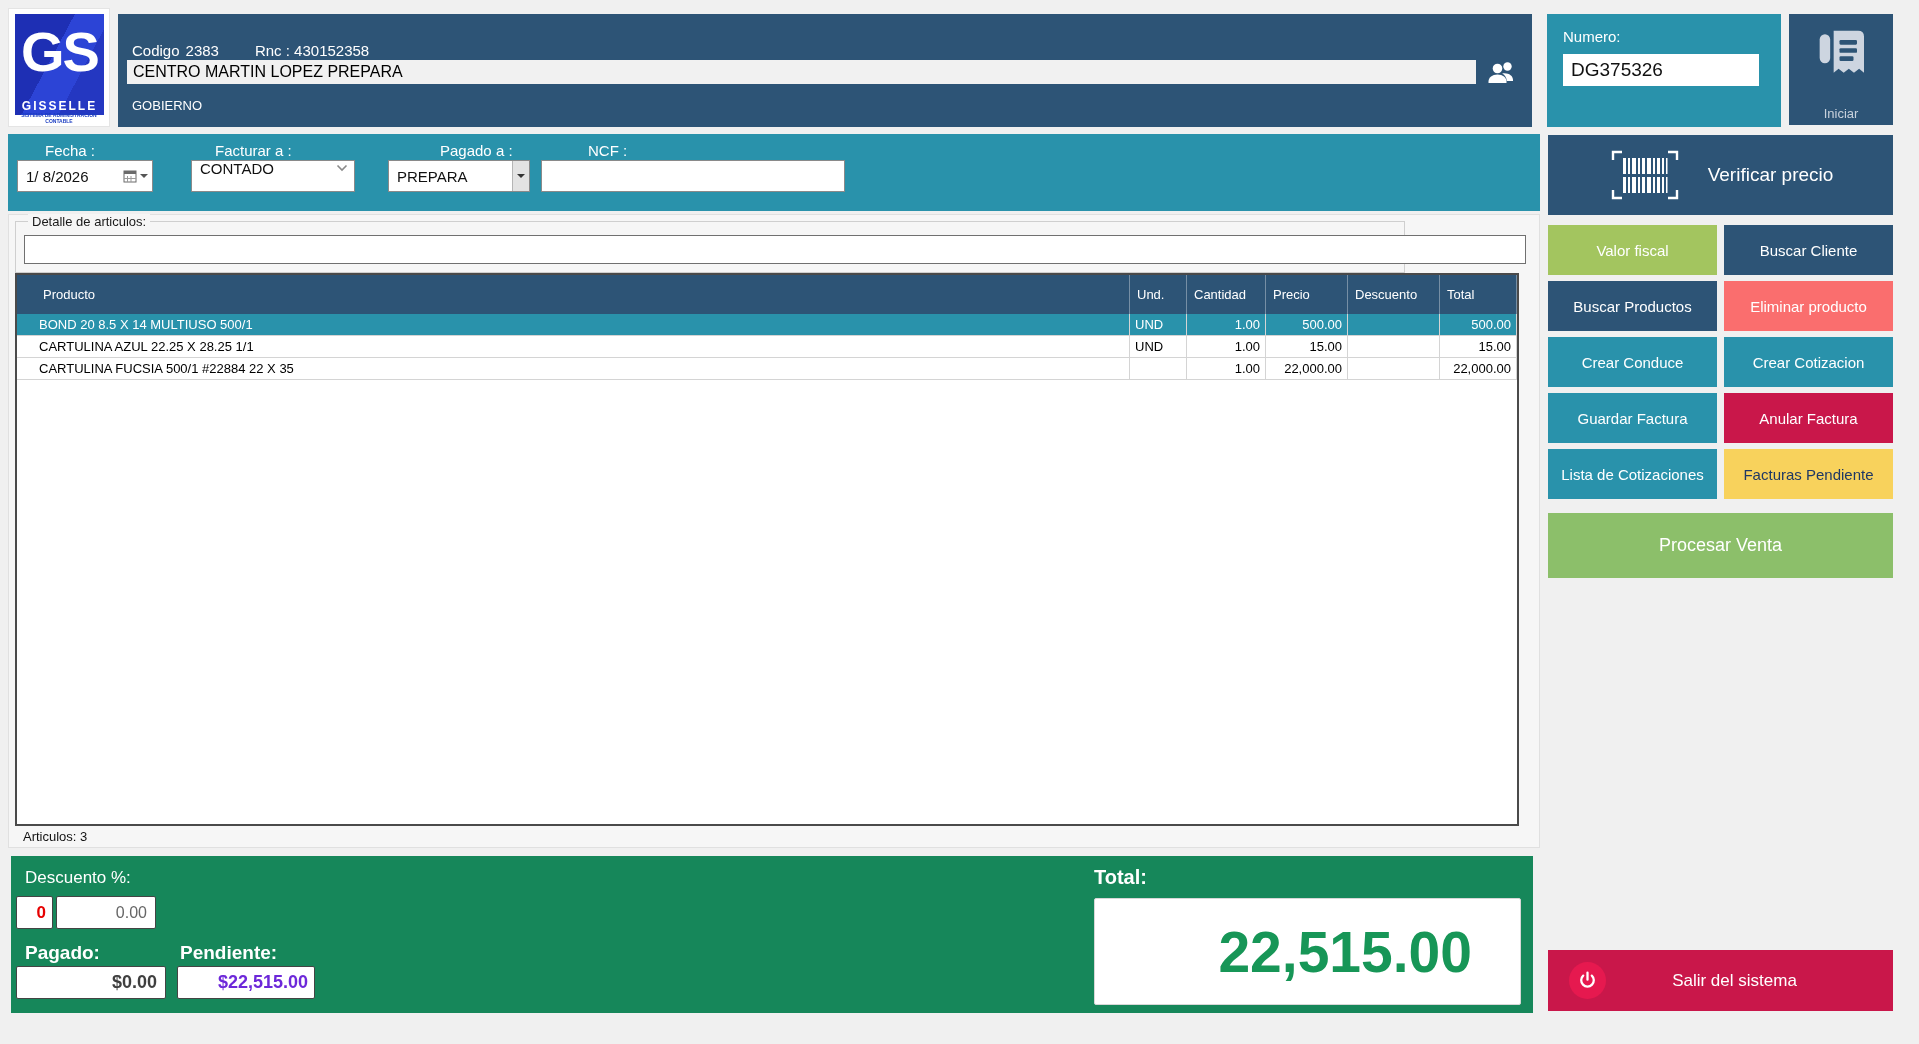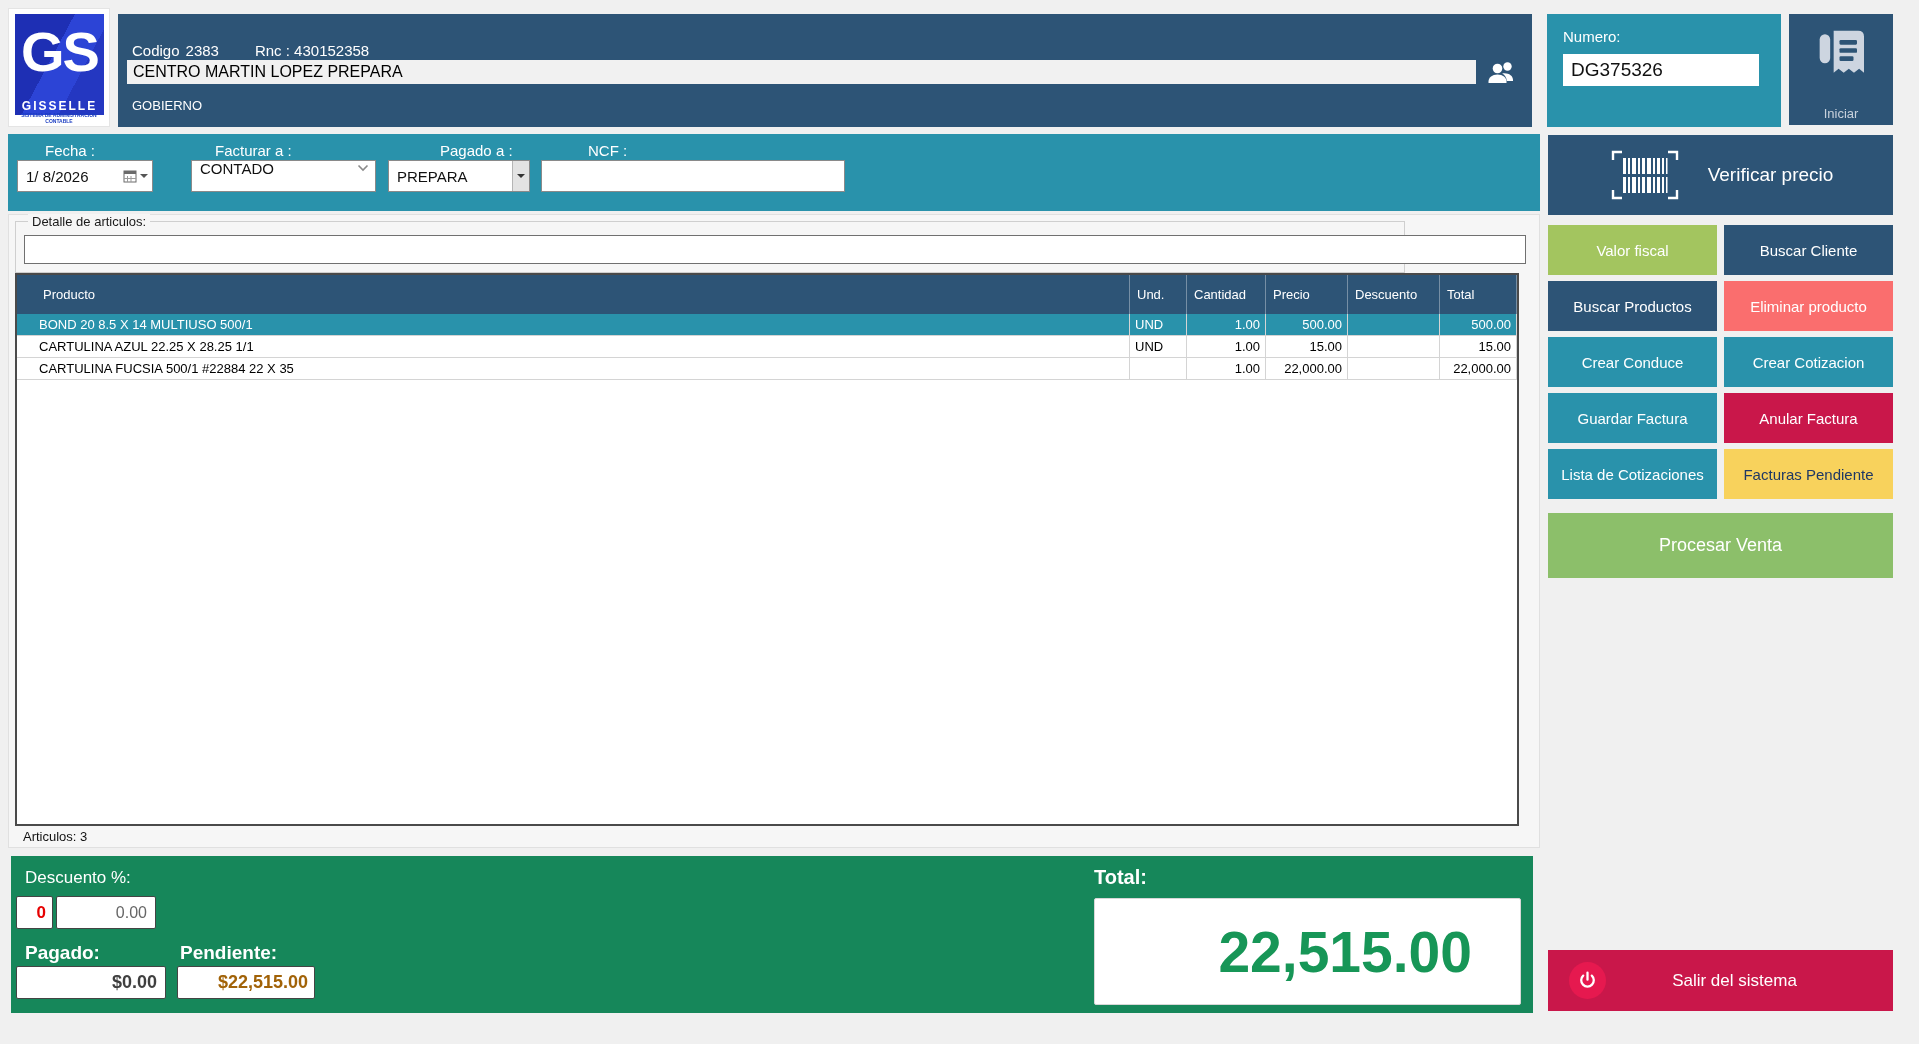--- a/index.html
+++ b/index.html
@@ -39,21 +39,21 @@
   .iniciar-label { position:absolute; left:0; bottom:4px; width:100%; text-align:center; color:#c7d1dc; font-size:13px; }
 
   
   .filter-bar { position:absolute; left:8px; top:134px; width:1532px; height:77px; background:#2992ab; }
   .flabel { position:absolute; top:8px; color:#fff; font-size:15px; }
   .flabel.fecha { left:37px; } .flabel.facturar { left:207px; } .flabel.pagado { left:392px;margin-left:40px; } .flabel.ncf { left:580px; }
   .fctl { position:absolute; top:26px; height:32px; background:#fff; border:1px solid #8a8a8a; display:flex; align-items:center;
     font-size:15px; color:#111; }
   .date-input { left:9px; width:136px; padding:0 4px 0 8px; }
   .date-input .txt { flex:1; }
-  .sel-contado { left:183px; width:185px; padding:0 6px 16px 8px; }
+  .sel-contado { left:183px; width:164px; padding:0 6px 16px 8px; }
   .sel-contado .txt { flex:1; }
   .sel-cheque { left:380px; width:142px; padding:0 0 0 8px; }
   .sel-cheque .txt { flex:1; }
   .dd-btn { width:17px; height:100%; background:#e3e3e3; border-left:1px solid #b5b5b5; display:flex; align-items:center; justify-content:center; }
   .tri { width:0; height:0; border-left:4px solid transparent; border-right:4px solid transparent; border-top:4px solid #333; }
   .ncf-input { position:absolute; left:533px; top:26px; width:304px; height:32px; background:#fff; border:1px solid #8a8a8a;
     font-size:15px; padding:0 6px; font-family:inherit; }
 
   
   .main-wrap { position:absolute; left:8px; top:214px; width:1532px; height:634px; background:#f6f6f6; border:1px solid #e0e0e0; }
@@ -79,21 +79,21 @@
   .totals-panel { position:absolute; left:11px; top:856px; width:1522px; height:157px; background:#16875a; }
   .tp-lbl { position:absolute; color:#fff; }
   .lbl-desc { left:14px; top:12px; font-size:17px; }
   .lbl-pagado { left:14px; top:86px; font-size:19px; font-weight:700; }
   .lbl-pendiente { left:169px; top:86px; font-size:19px; font-weight:700; }
   .lbl-total { left:1083px; top:10px; font-size:20px; font-weight:700; }
   .tp-input { position:absolute; background:#fff; border:1px solid #444; border-radius:2px; font-family:inherit; text-align:right; }
   .in-pct { left:5px; top:40px; width:37px; height:33px; font-size:17px; font-weight:700; color:#e60000; padding:0 6px; }
   .in-descval { left:45px; top:40px; width:100px; height:33px; font-size:16px; color:#666; padding:0 8px; }
   .in-pagado { left:5px; top:110px; width:150px; height:33px; font-size:18px; font-weight:700; color:#3f3f3f; padding:0 8px; }
-  .in-pendiente { left:166px; top:110px; width:138px; height:33px; font-size:18px; font-weight:700; color:#a16207; padding:0 6px; }
+  .in-pendiente { left:166px; top:110px; width:138px; height:33px; font-size:18px; font-weight:700; color:#6d28d9; padding:0 6px; }
   .total-box { left:1083px; top:42px; width:427px; height:107px; display:flex; align-items:center; justify-content:flex-end;
     padding-right:48px; font-size:57px; font-weight:700; color:#179657; border:1px solid #d7d7d7; }
 
   
   .btn { position:absolute; border:none; color:#fff; font-family:inherit; font-size:15px; cursor:pointer; }
   .verificar-btn { left:1548px; top:135px; width:345px; height:80px; background:#2d5476; font-size:19px;
     display:flex; align-items:center; justify-content:center; gap:26px; }
   .gbtn { width:169px; height:50px; }
   .c1 { left:1548px; } .c2 { left:1724px; }
   .r1 { top:225px; } .r2 { top:281px; } .r3 { top:337px; } .r4 { top:393px; } .r5 { top:449px; }

